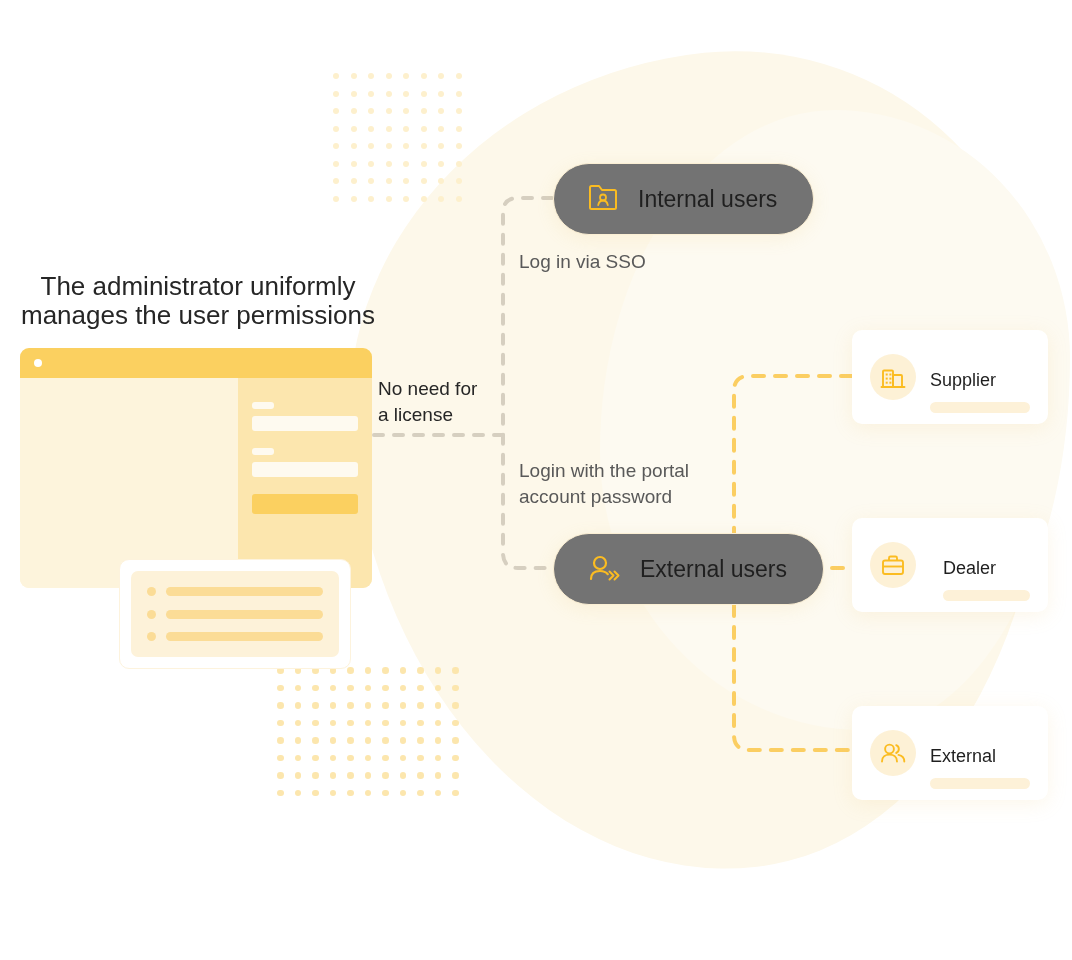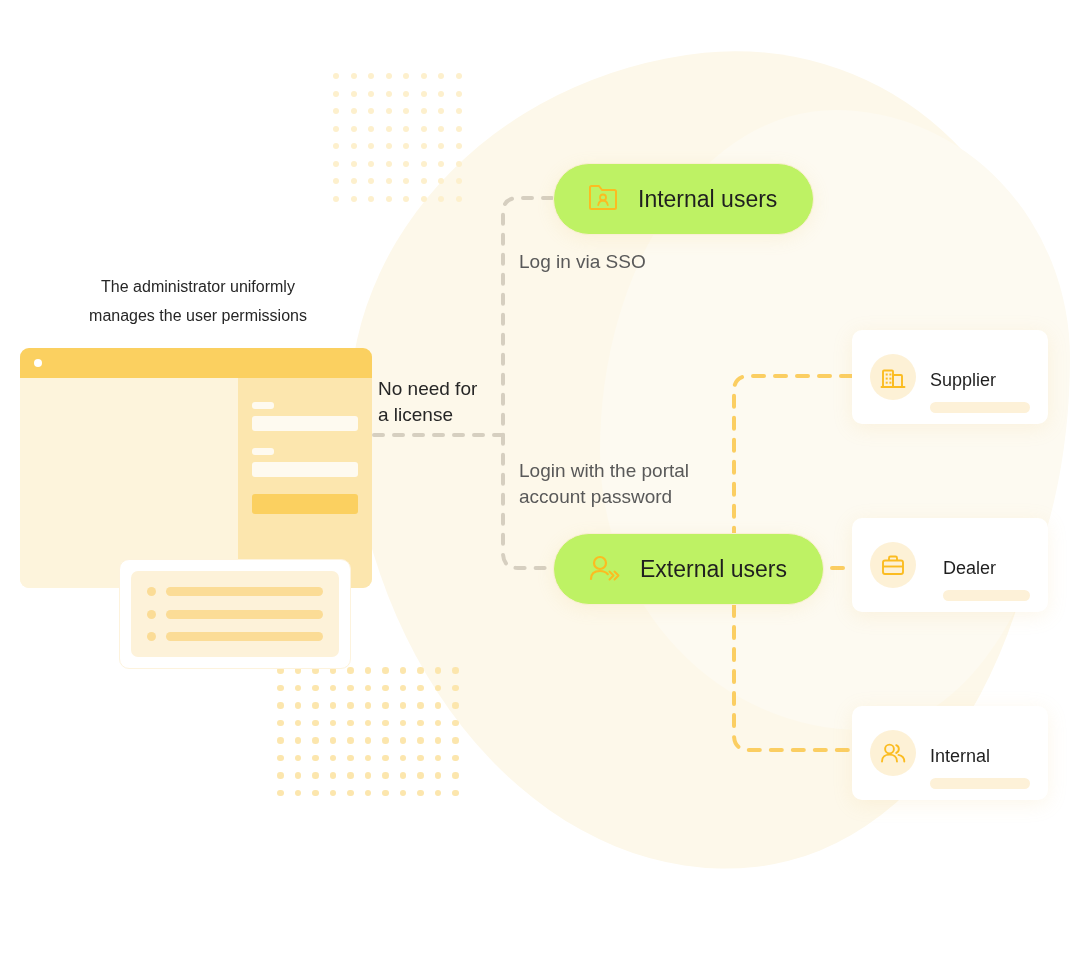--- a/index.html
+++ b/index.html
@@ -61,21 +61,21 @@
     pointer-events: none;
   }
 
   
   .headline {
     position: absolute;
     left: 20px;
     top: 272px;
     width: 356px;
     text-align: center;
-    font-size: 16px;
+    font-size: 26px;
     line-height: 29px;
     color: #262626;
     z-index: 5;
     white-space: pre-line;
   }
 
   
   .browser {
     position: absolute;
     left: 20px;
@@ -190,21 +190,21 @@
   .lbl-grey { color: #595959; }
 
   
   .pill {
     position: absolute;
     display: flex;
     align-items: center;
     gap: 18px;
     height: 72px;
     padding: 0 36px 0 32px;
-    background: #bef264;
+    background: #737373;
     border: 1px solid #fbefd4;
     border-radius: 36px;
     box-sizing: border-box;
     box-shadow: 0 4px 18px rgba(232, 196, 108, 0.14);
     z-index: 7;
   }
   .pill-label {
     font-size: 23px;
     color: #1f1f1f;
     white-space: nowrap;
@@ -530,18 +530,18 @@
   <div class="rolecard" style="left:852px; top:706px;">
     <span class="role-icon-wrap">
       <svg width="28" height="26" viewBox="0 0 28 26" fill="none">
         <circle cx="10.5" cy="9" r="4.4" stroke="#fbbc21" stroke-width="1.9"></circle>
         <path d="M3 21.5 C3 16.9 6.4 14.6 10.5 14.6 C14.6 14.6 18 16.9 18 21.5" stroke="#fbbc21" stroke-width="1.9" stroke-linecap="round"></path>
         <path d="M17.2 5.2 A4.2 4.2 0 0 1 17.2 13" stroke="#fbbc21" stroke-width="1.9" stroke-linecap="round"></path>
         <path d="M19.5 14.9 C23 15.6 25.3 17.9 25.3 21.5" stroke="#fbbc21" stroke-width="1.9" stroke-linecap="round"></path>
       </svg>
     </span>
     <span class="role-text">
-      <span class="role-label" style="display:block;">Internal</span>
+      <span class="role-label" style="display:block;">External</span>
       <span class="role-bar" style="display:block;"></span>
     </span>
   </div>
 
 </div>
 
 </body></html>

